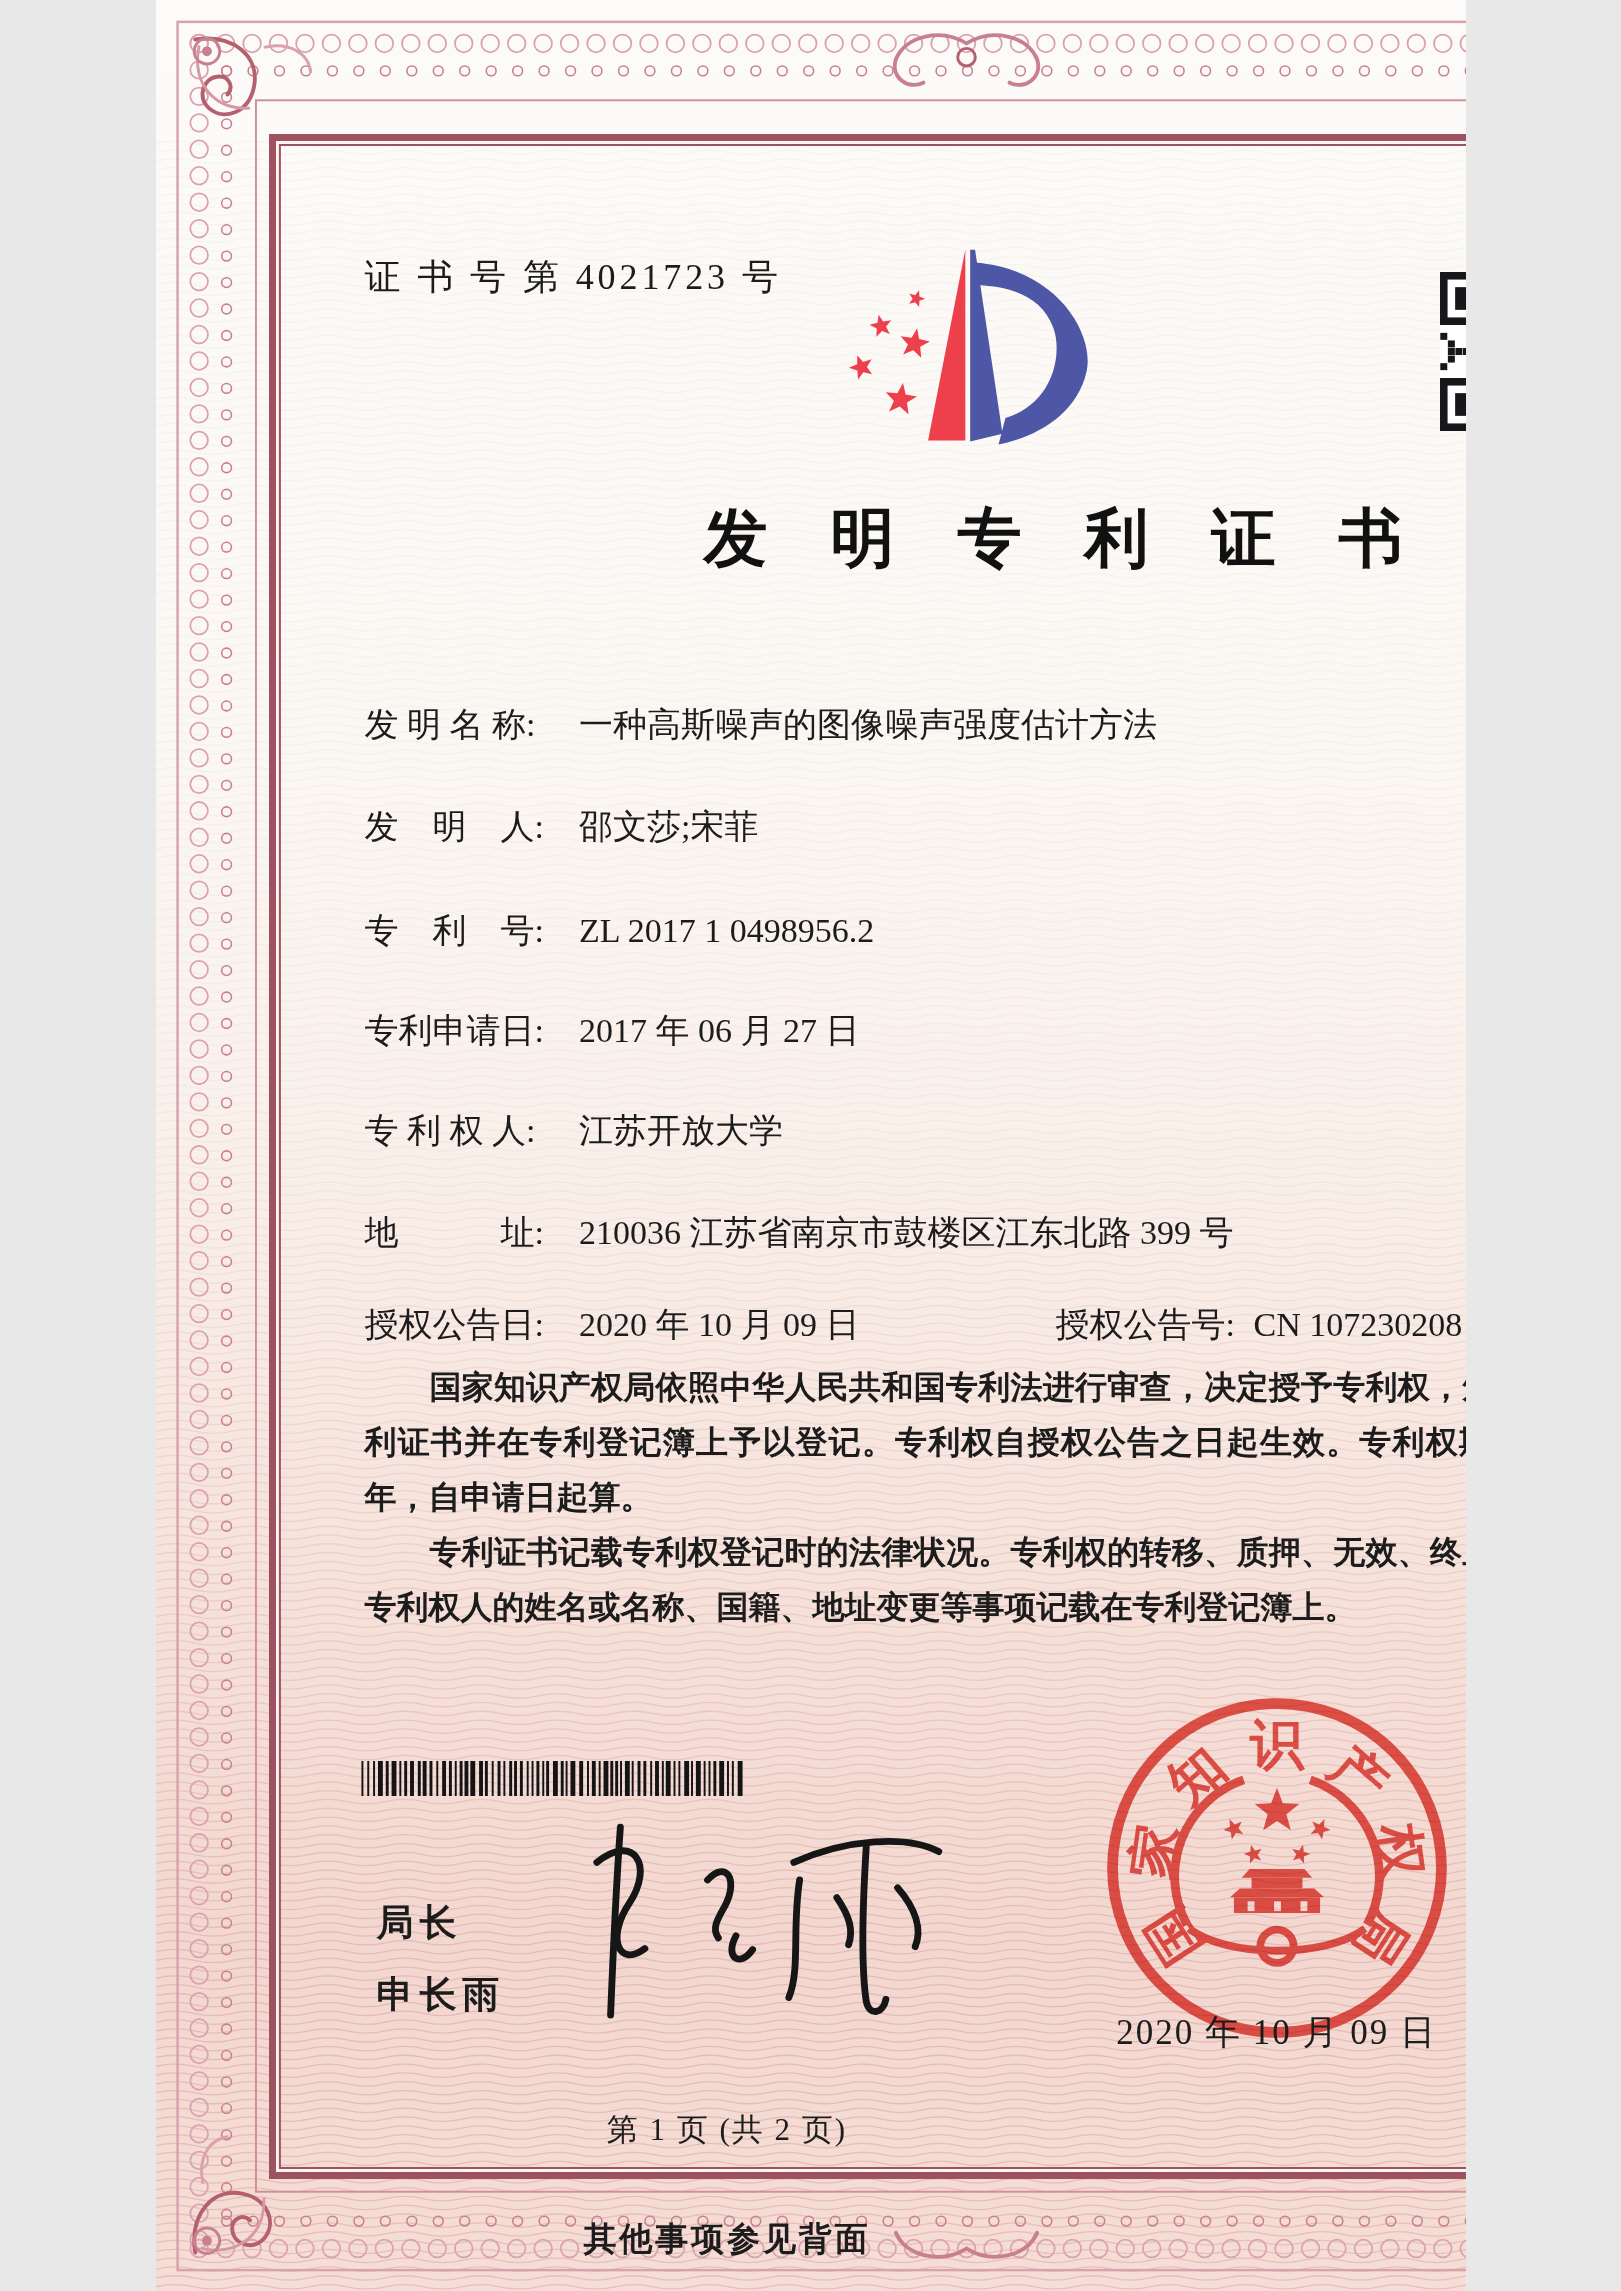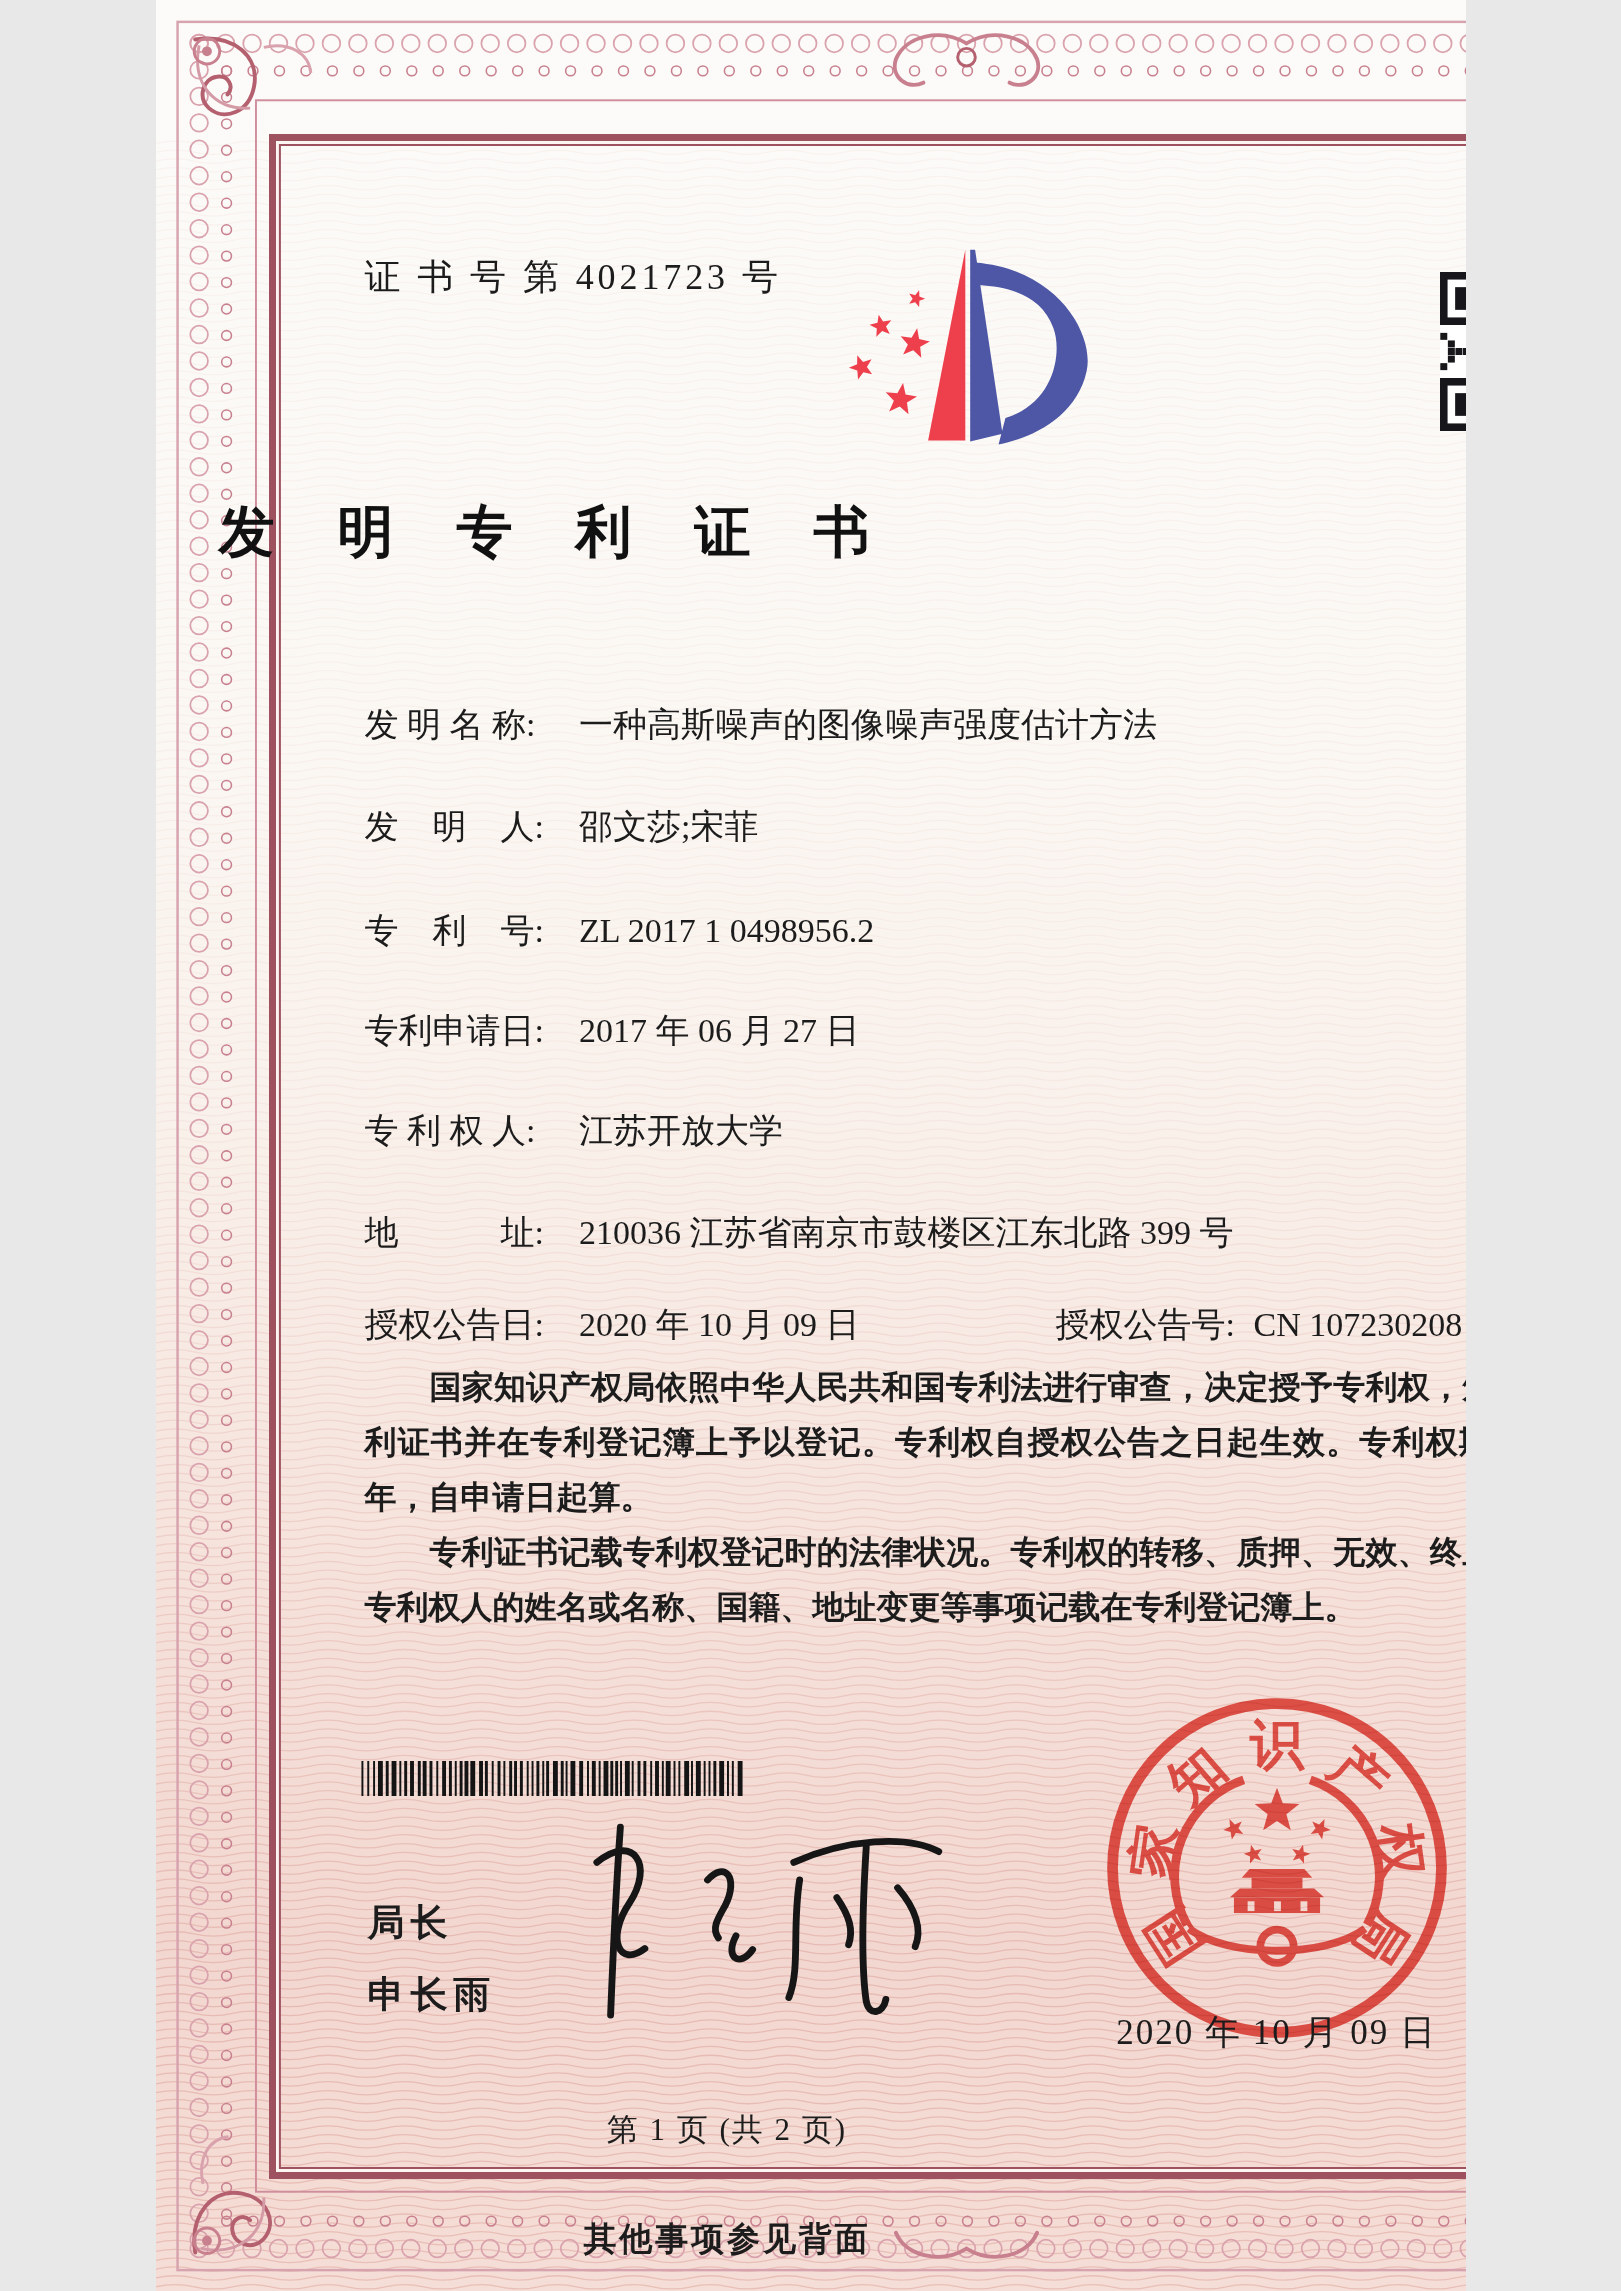--- a/index.html
+++ b/index.html
@@ -11,30 +11,30 @@
   .abs{position:absolute;}
   svg{display:block;}
   #waves,#ornate{left:0;top:0;pointer-events:none;}
   .frame{
     left:113px; top:134px; width:1396px; height:2031px;
     border:7.8px solid #9e5260;
     box-shadow:inset 0 0 0 2.9px #fbf6f2, inset 0 0 0 4.9px #9e5260;
   }
   .certno{left:209px; top:253px; font-size:36px; letter-spacing:3.9px;}
   .title{
-    left:0; right:0; top:495px; margin:0; text-align:left;
-    font-size:56px; font-weight:700; letter-spacing:63px; text-indent:63px; color:#111;
+    left:0; right:0; top:495px; margin:0; text-align:right;
+    font-size:64px; font-weight:700; letter-spacing:63px; text-indent:63px; color:#111;
   }
   .row{left:209px; width:1284px; font-size:34px; white-space:nowrap;}
   .row .lbl{display:inline-block; min-width:196px;}
   .row .val{margin-left:10px;}
   .grantlbl{left:900px;}
   .body-text{left:209px; width:1259px; top:1360px; font-size:32px; line-height:55px; text-align:justify;}
   .body-text p{margin:0; text-indent:65px; font-weight:600;}
-  .signer{left:212px; font-size:37px; font-weight:600; font-family:Liberation Serif, serif; letter-spacing:5.9px;}
+  .signer{left:221px; font-size:37px; font-weight:600; font-family:Liberation Serif, serif; letter-spacing:5.9px;}
   #seal-wrap{left:935px; top:1682px; width:372px; height:372px; opacity:.9; mix-blend-mode:multiply;}
   #seal-chars span{
     position:absolute; left:calc(50% - 28px); top:calc(50% - 28px);
     width:57px; height:57px; line-height:57px; text-align:center;
     font-size:54px; font-weight:700; color:#e2483f; font-family:"Liberation Serif",serif;
   }
   .seal-date{left:1121px; top:2009px; transform:translateX(-50%); font-size:35px; letter-spacing:2px; white-space:nowrap;}
   .page-footer{left:0; right:167px; top:2109px; text-align:center; font-size:31px; letter-spacing:2px;}
   .back-note{left:0; right:167px; top:2217px; text-align:center; font-size:33px; letter-spacing:2.9px; font-weight:600;}
 </style>

